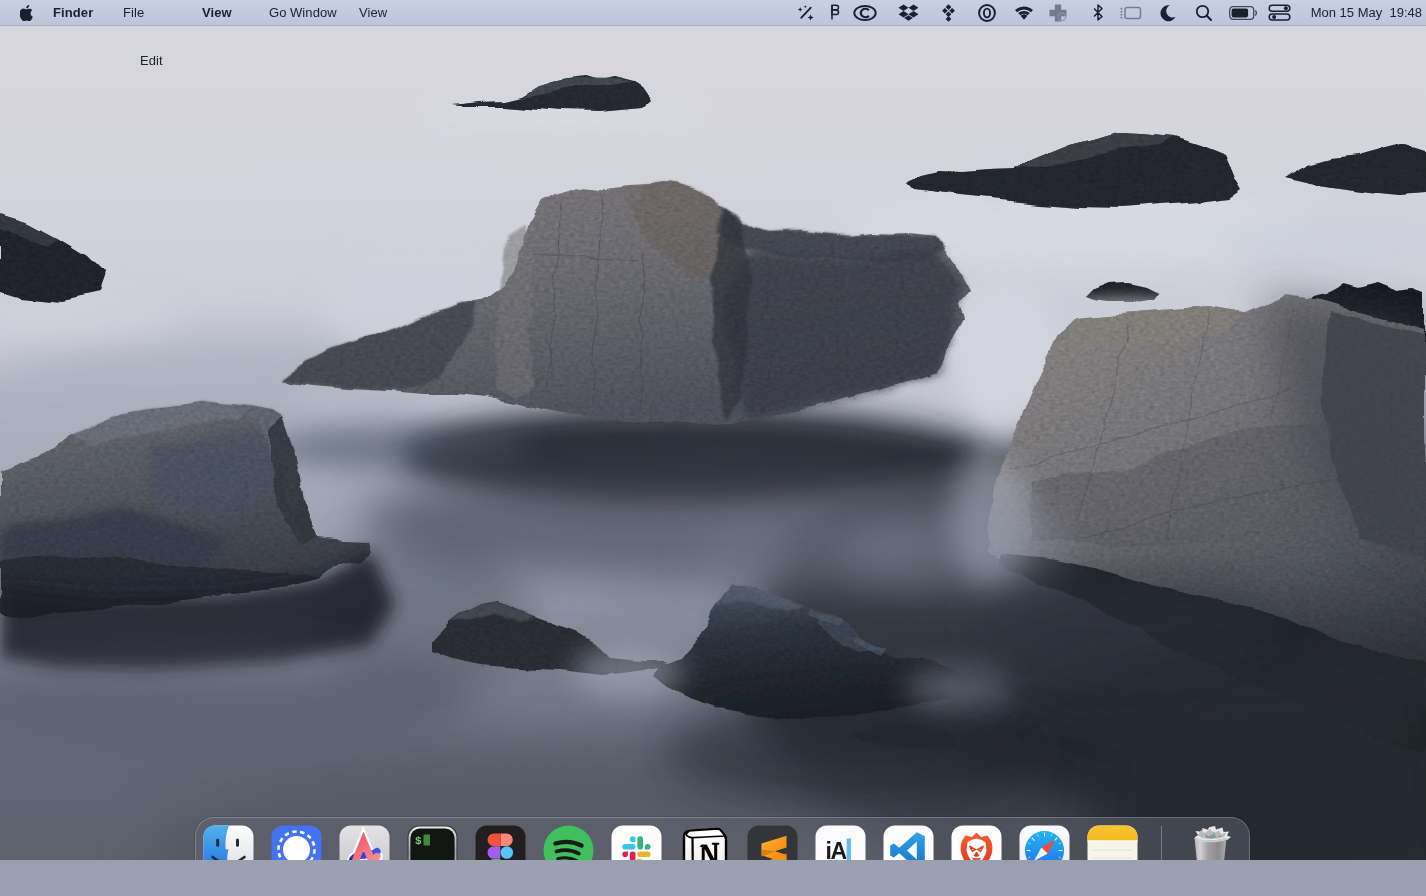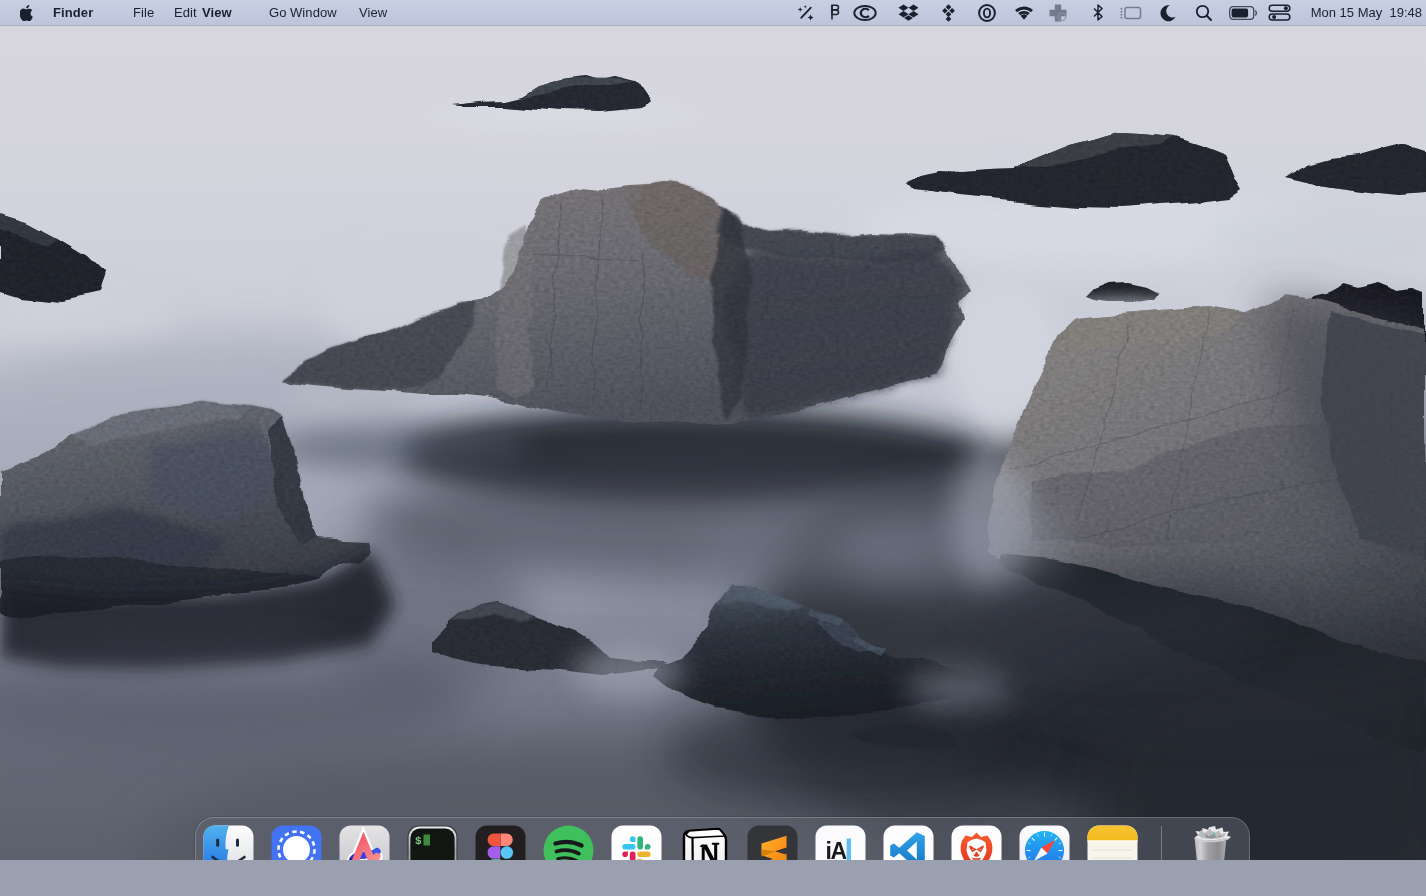--- a/index.html
+++ b/index.html
@@ -205,22 +205,22 @@
   <ellipse cx="810" cy="555" rx="120" ry="32" fill="#757b8b" opacity="0.45" filter="url(#b22)"></ellipse>
 </svg>
 
 <div id="menubar">
   <div class="mico" style="left:19px;width:14px;">
     <svg width="13" height="16" viewBox="0 0 13 16">
           <path fill="#19202e" d="M10.6,8.5c0-2.1,1.7-3.1,1.8-3.2c-1-1.4-2.5-1.6-3-1.6C8,3.5,6.9,4.4,6.3,4.4C5.7,4.4,4.7,3.6,3.6,3.6C2.2,3.6,0.9,4.4,0.2,5.7c-1.5,2.5-0.4,6.3,1,8.4c0.7,1,1.5,2.1,2.6,2.1c1,0,1.4-0.7,2.7-0.7c1.3,0,1.6,0.7,2.7,0.7c1.1,0,1.8-1,2.5-2c0.8-1.2,1.1-2.3,1.1-2.4C12.8,11.7,10.6,10.9,10.6,8.5z M8.5,2.2C9,1.5,9.4,0.6,9.3,-0.2C8.5,-0.2,7.6,0.3,7,1C6.5,1.6,6,2.5,6.1,3.4C7,3.4,7.9,2.9,8.5,2.2z"></path>
         </svg>
   </div>
   <div class="mi" style="left:53px;font-weight:bold;">Finder</div>
-  <div class="mi" style="left:133px;">File</div>
-  <div class="mi" style="left:174px;">Edit</div>
+  <div class="mi" style="left:123px;">File</div>
+  <div class="mi" style="left:140px;margin-top:48px;">Edit</div>
   <div class="mi" style="left:202px;font-weight:bold;">View</div>
   <div class="mi" style="left:269px;">Go</div>
   <div class="mi" style="left:290px;">Window</div>
   <div class="mi" style="left:359px;">View</div>
 
   <div class="mico" style="left:797px;width:18px;">
     <svg width="18" height="18" viewBox="0 0 18 18">
           <g fill="none" stroke="#19202e" stroke-width="1.8" stroke-linecap="round">
             <line x1="4.2" y1="13.8" x2="13.8" y2="3.6"></line>
           </g>

